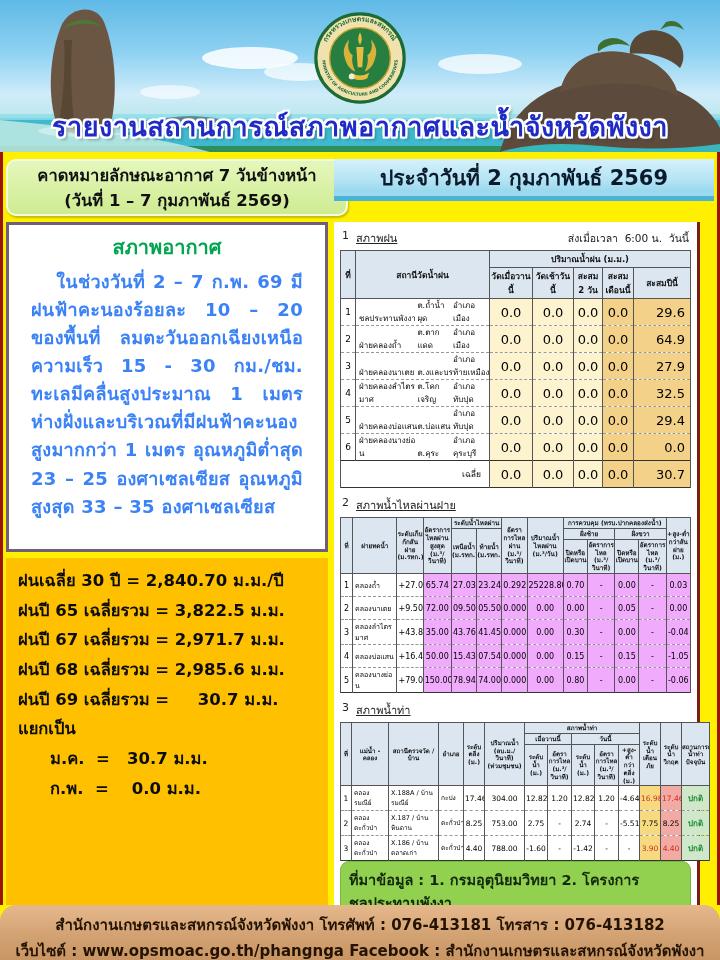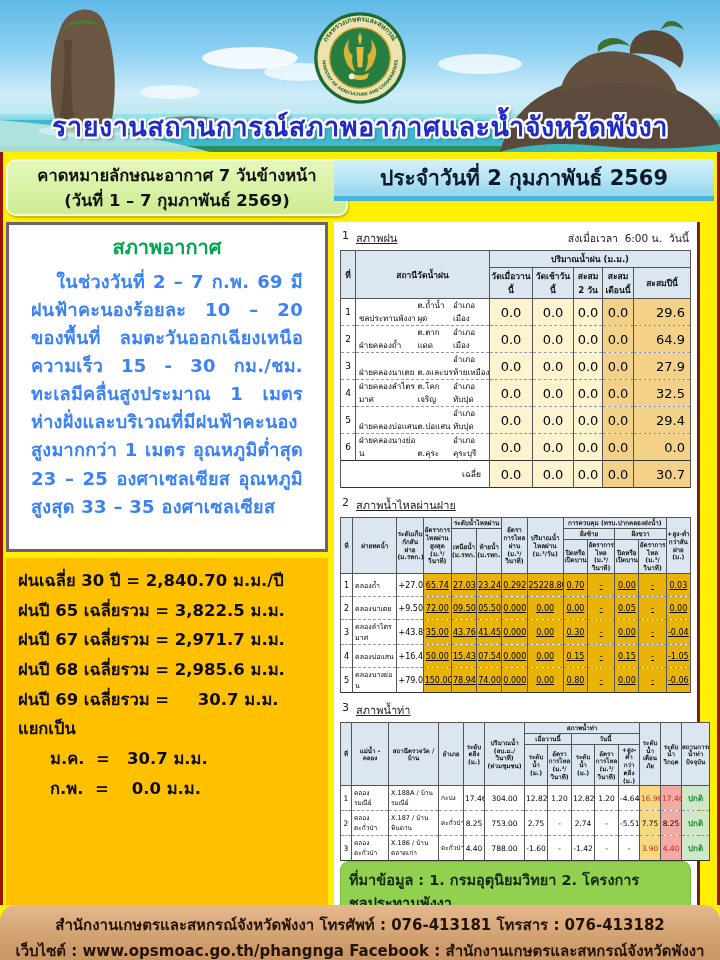--- a/index.html
+++ b/index.html
@@ -59,21 +59,21 @@
   .c-cream{background:#fdf3cf;} .c-tan{background:#f3d189;}
   .avg-row td{border-top:1.5px solid #333;}
   .avg-label{font-size:8.5px;text-align:right;padding-right:8px;}
 
   .t2{margin-bottom:6px;}
   .t2 thead th{font-size:6.3px;line-height:1.25;}
   .t2 tbody td{height:20px;}
   .t2 td.no{font-size:8px;text-align:center;}
   .t2 td.wname{font-size:7px;padding-left:2px;}
   .t2 td.num{font-size:8px;text-align:center;}
-  .c-yellow{background:#eab308;text-decoration:underline;}
+  .c-yellow{background:#f0abfc;}
 
   .t3 thead th{font-size:6.2px;line-height:1.25;}
   .t3 tbody td{height:22px;}
   .t3 td.no{font-size:7.5px;text-align:center;}
   .t3 td.cname,.t3 td.sname,.t3 td.aname{font-size:6.5px;padding-left:2px;}
   .t3 td.num{font-size:7.5px;text-align:center;}
   .t3 td.warn{background:#f7d980;}
   .t3 td.crit{background:#f3aaa4;}
   .t3 td.red{color:#d02b1f;}
   .t3 td.stat{background:#cfe8c9;color:#1d8a34;font-size:8px;font-weight:700;text-align:center;}

